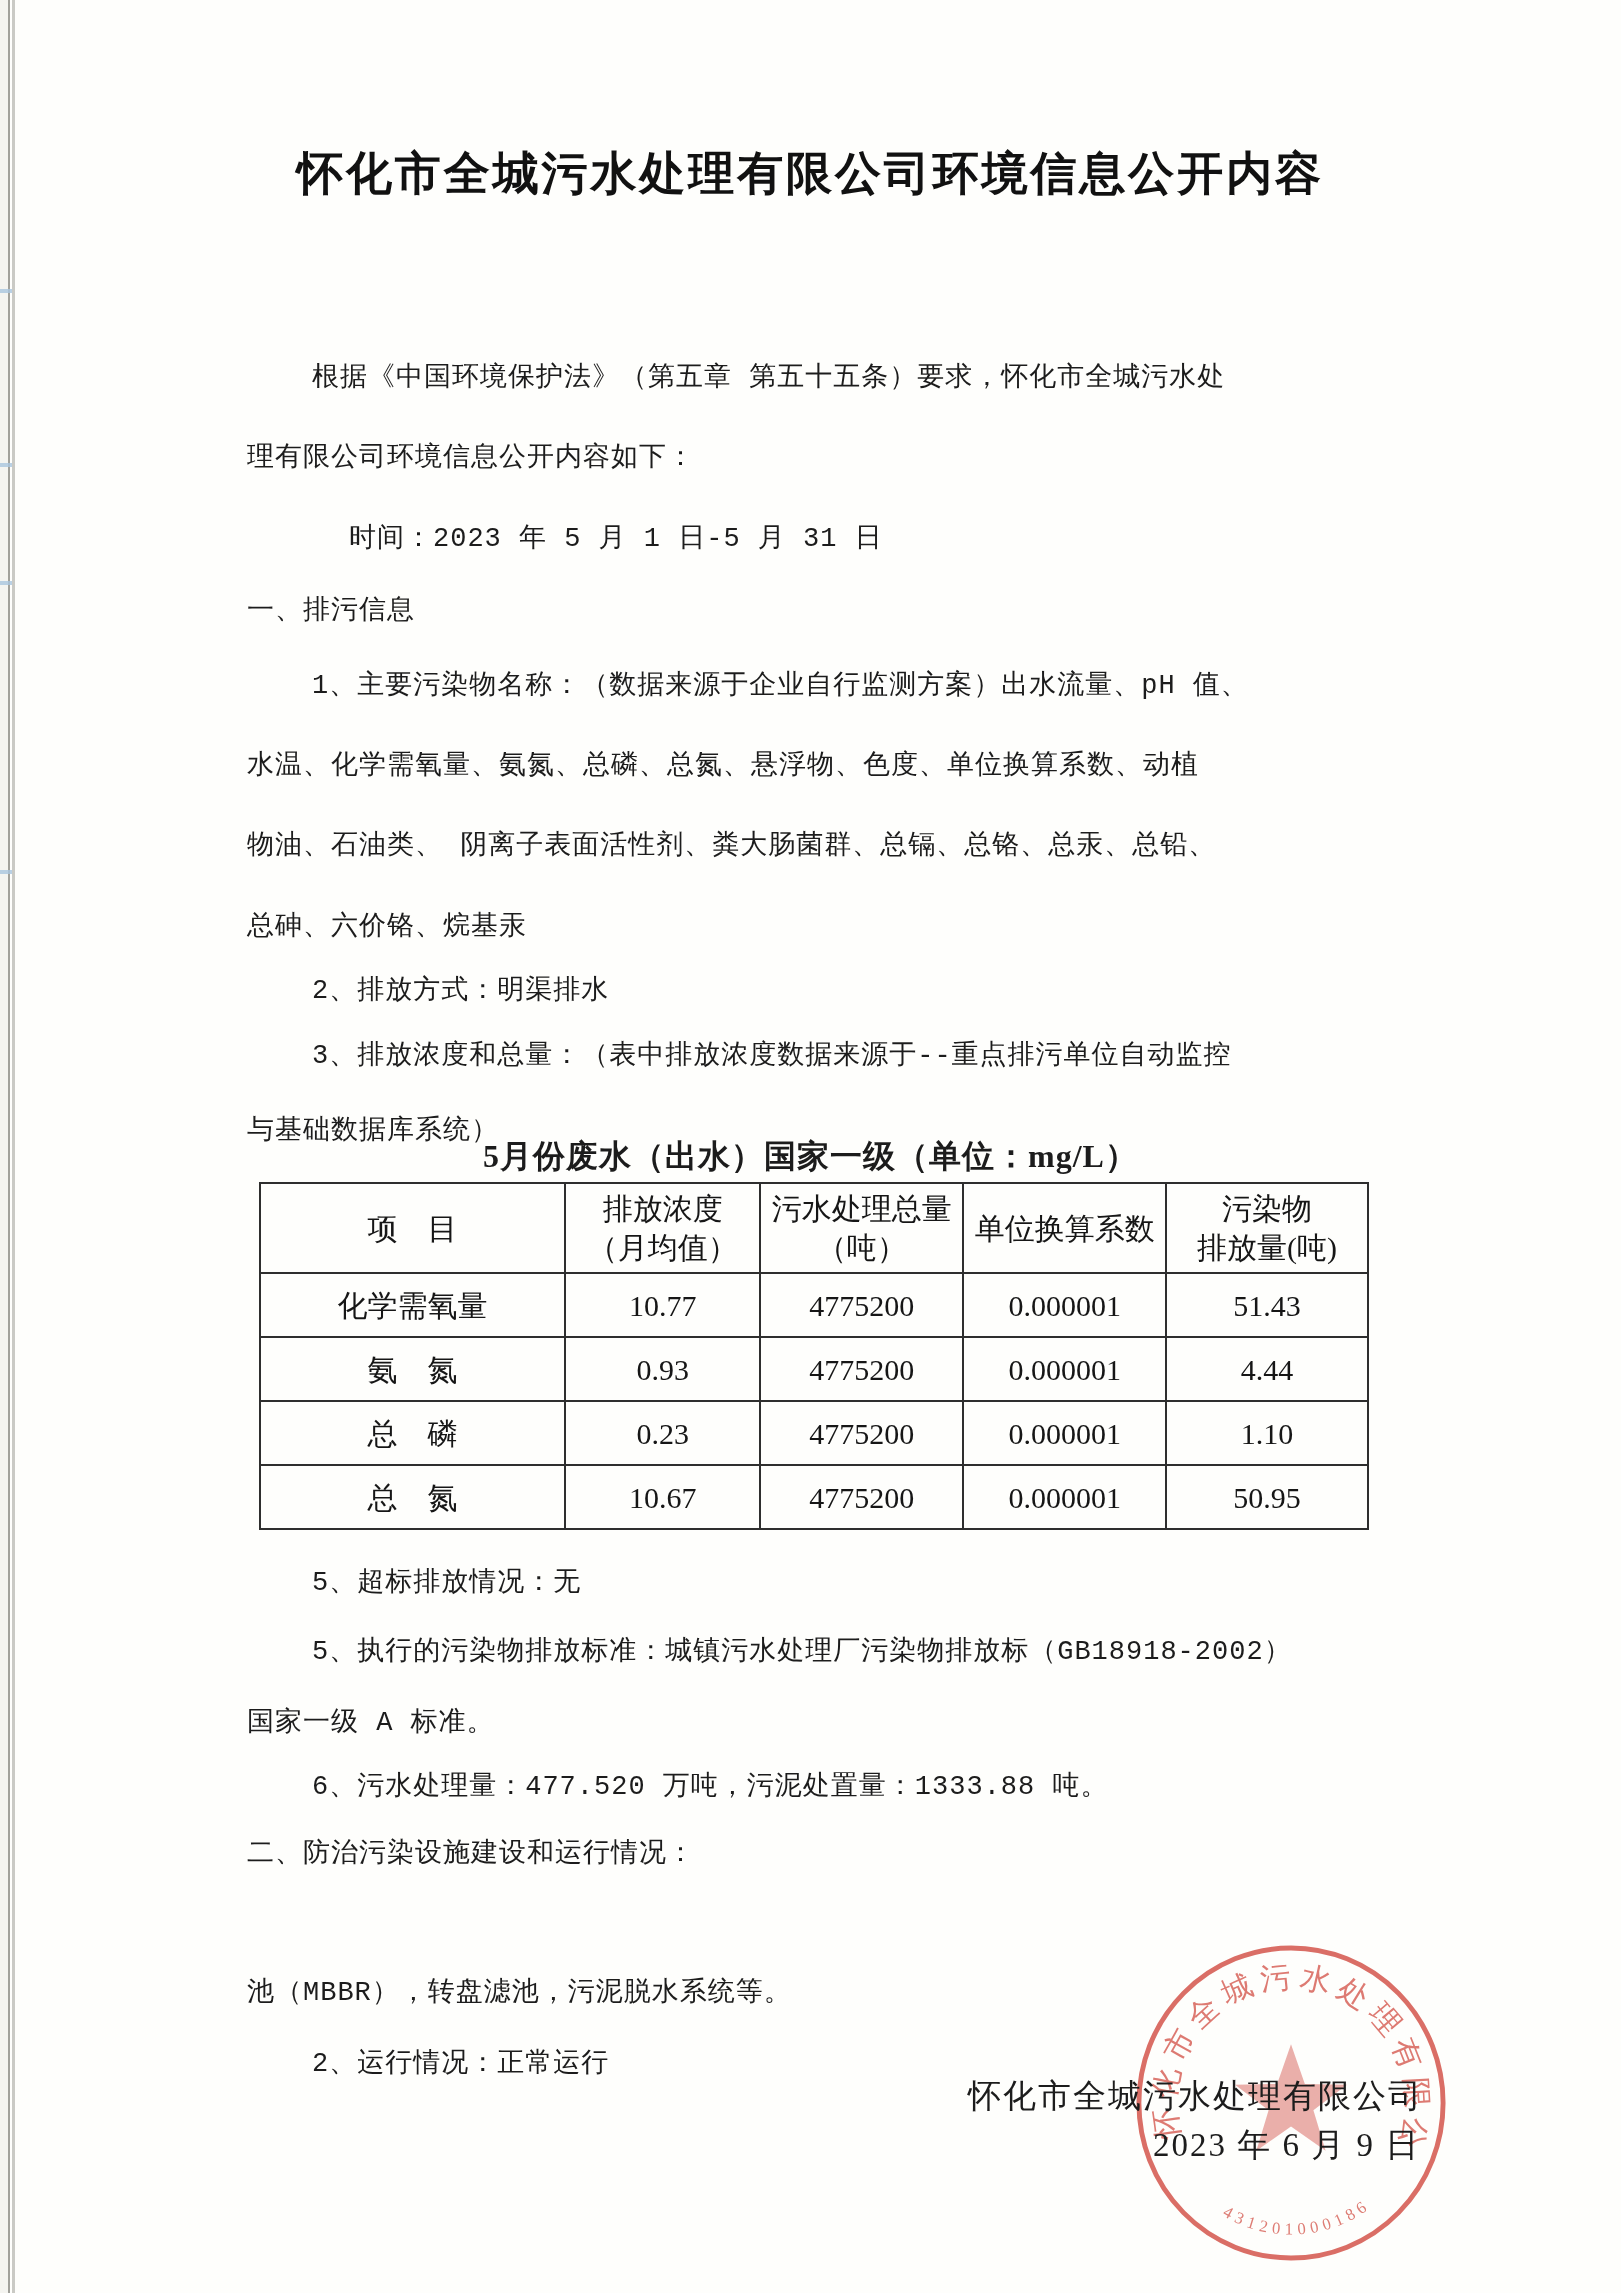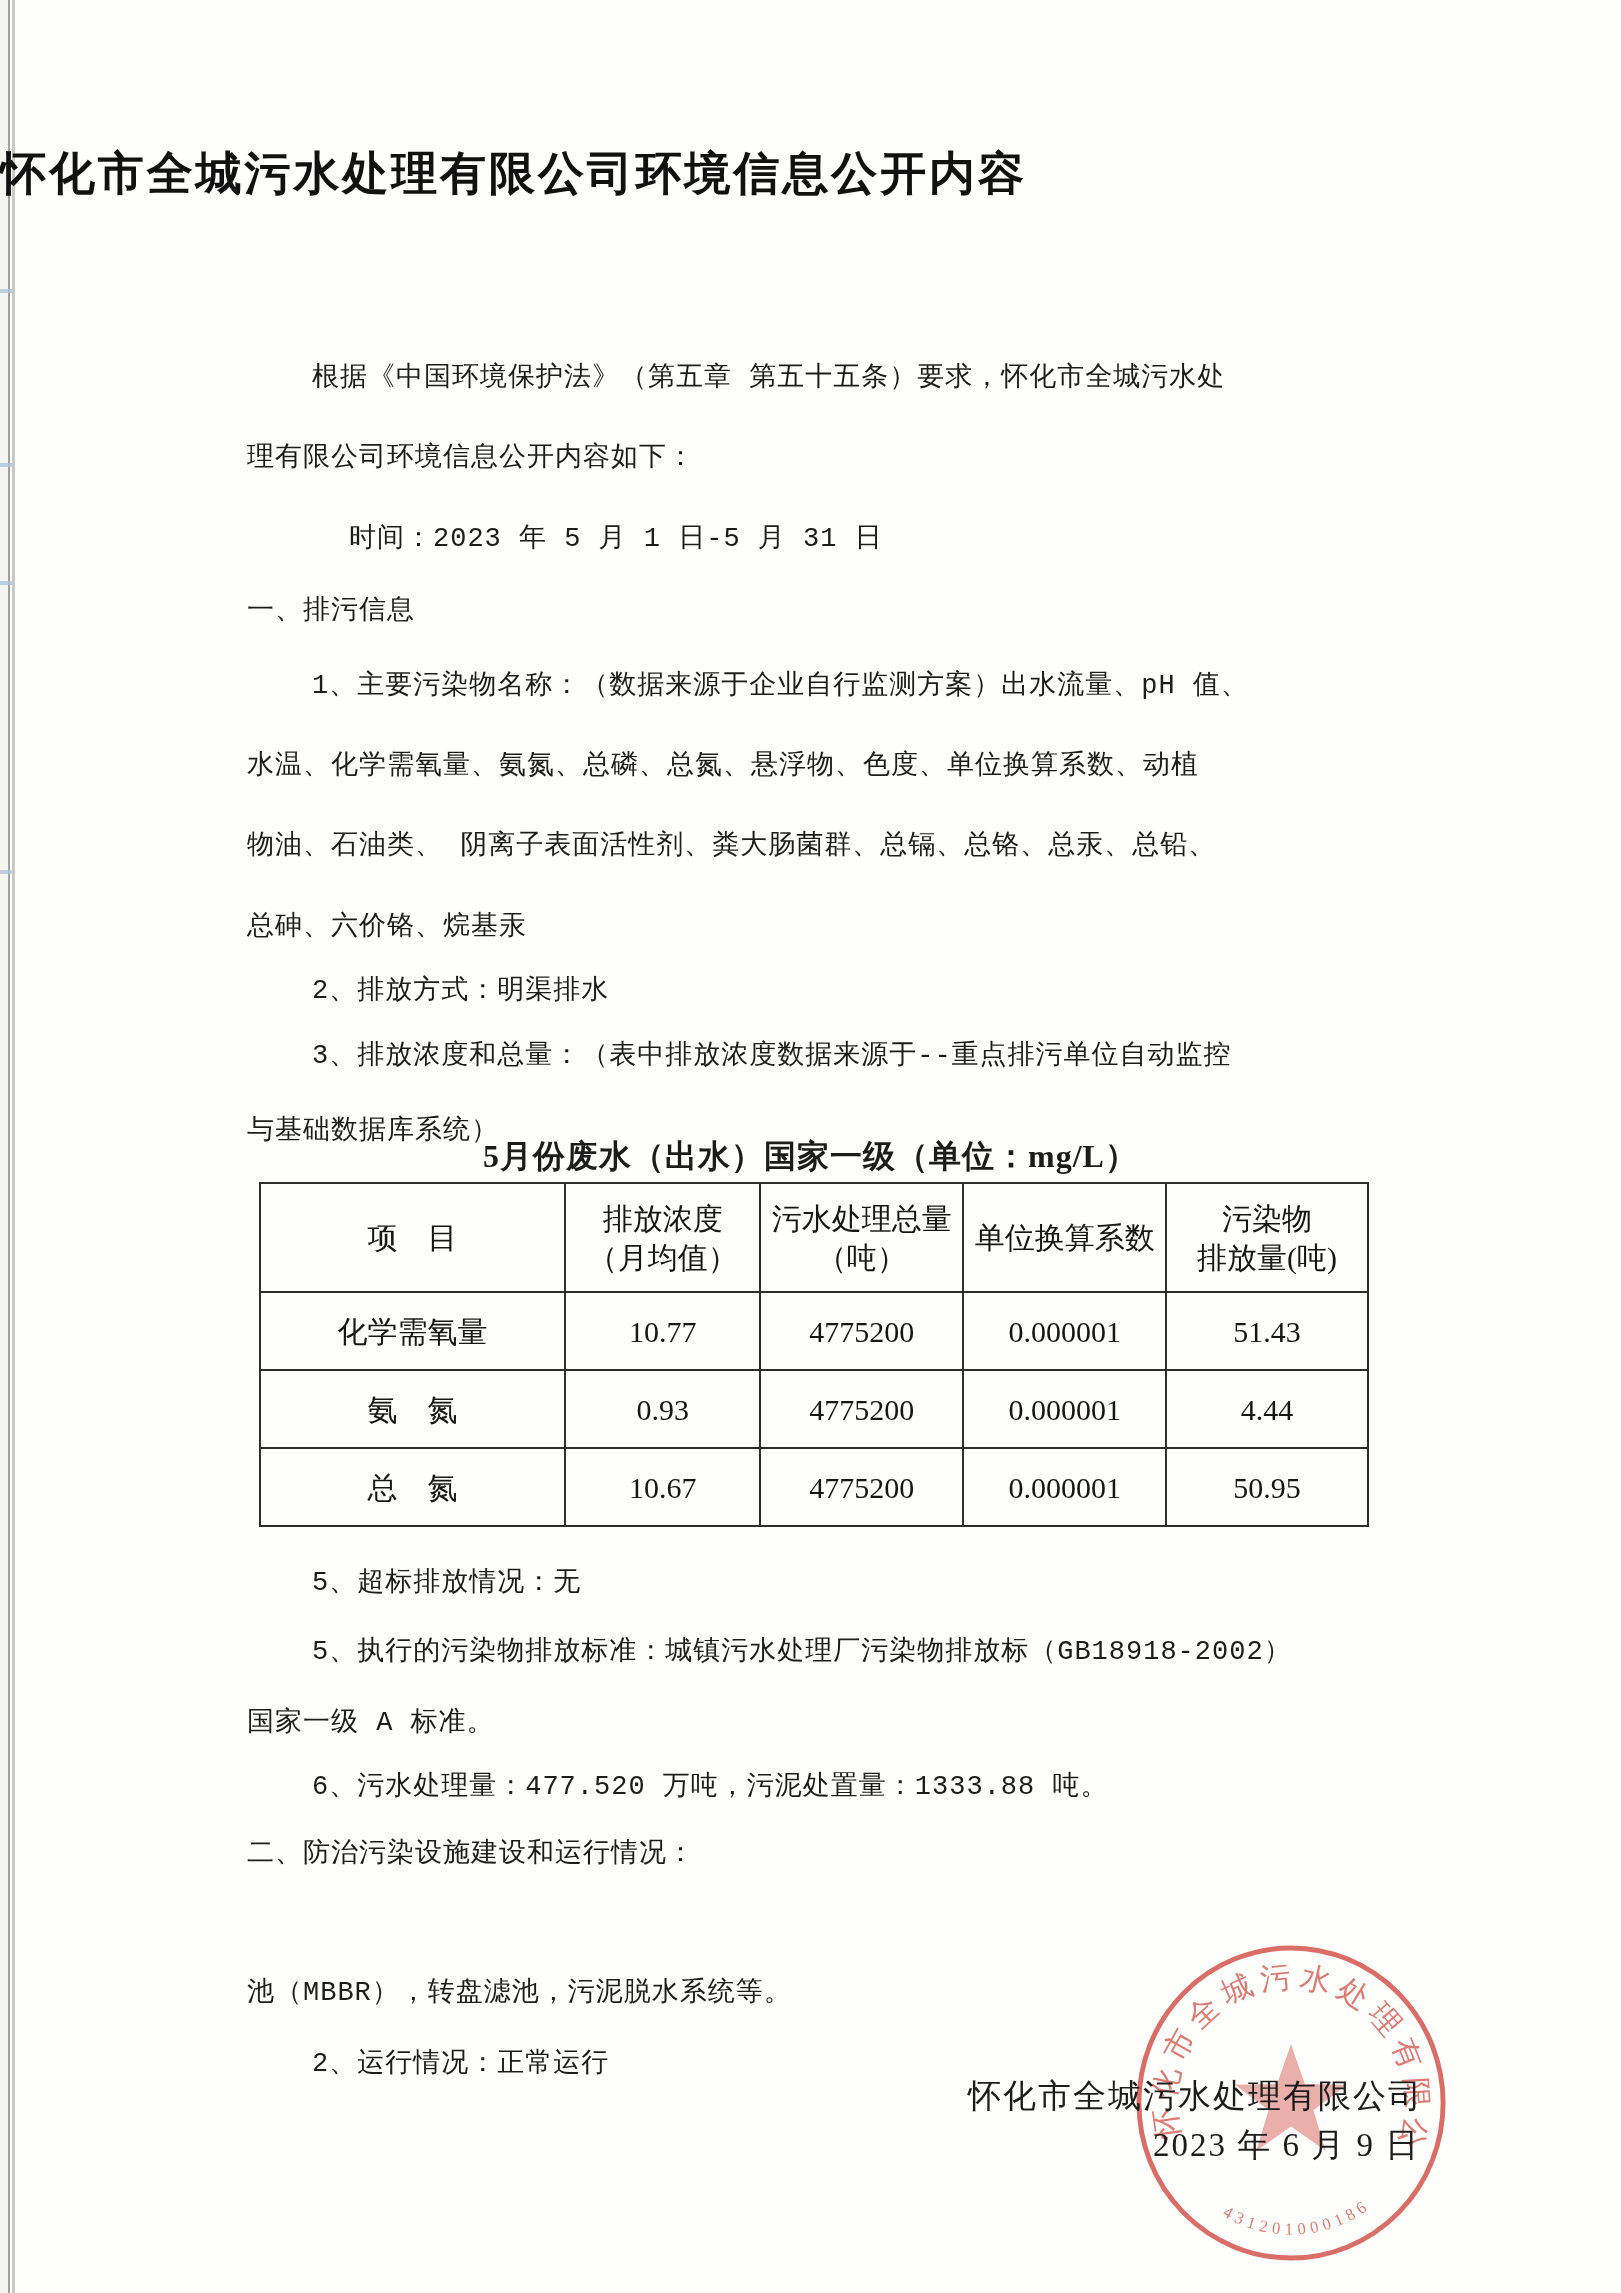--- a/index.html
+++ b/index.html
@@ -3,21 +3,21 @@
 <meta charset="utf-8">
 <style>
   html,body{margin:0;padding:0;background:#e8e8e8;}
   .page{
     position:relative;width:1621px;height:2294px;background:#fefefc;
     font-family:"Liberation Serif","DejaVu Serif",serif;color:#1c1c1c;
     overflow:hidden;
   }
   .ln{position:absolute;font-size:27px;line-height:47px;white-space:nowrap;letter-spacing:1px;font-family:Liberation Mono, monospace;}
   .title{
-    position:absolute;top:143px;left:0;width:100%;
+    position:absolute;top:143px;left:0;width:100%;text-align:center;
     font-family:"Liberation Sans","DejaVu Sans",sans-serif;
     font-size:46px;font-weight:bold;letter-spacing:2.9px;color:#111;
   }
   .tbl-title{
     position:absolute;top:1135px;left:0;width:100%;text-align:center;
     font-size:32px;font-weight:bold;letter-spacing:1px;
   }
   table.data{
     position:absolute;top:1182px;left:259px;width:1110px;height:345px;
     border-collapse:collapse;table-layout:fixed;
@@ -92,20 +92,27 @@
       <td>51.43</td>
     </tr>
     <tr class="rw">
       <td>氨　氮</td>
       <td>0.93</td>
       <td>4775200</td>
       <td>0.000001</td>
       <td>4.44</td>
     </tr>
     <tr class="rw">
+      <td>总　磷</td>
+      <td>0.23</td>
+      <td>4775200</td>
+      <td>0.000001</td>
+      <td>1.10</td>
+    </tr>
+    <tr class="rw">
       <td>总　氮</td>
       <td>10.67</td>
       <td>4775200</td>
       <td>0.000001</td>
       <td>50.95</td>
     </tr>
   </tbody>
     </table>
 
   <div class="ln" style="top:1560px;left:312px">5、超标排放情况：无</div>

